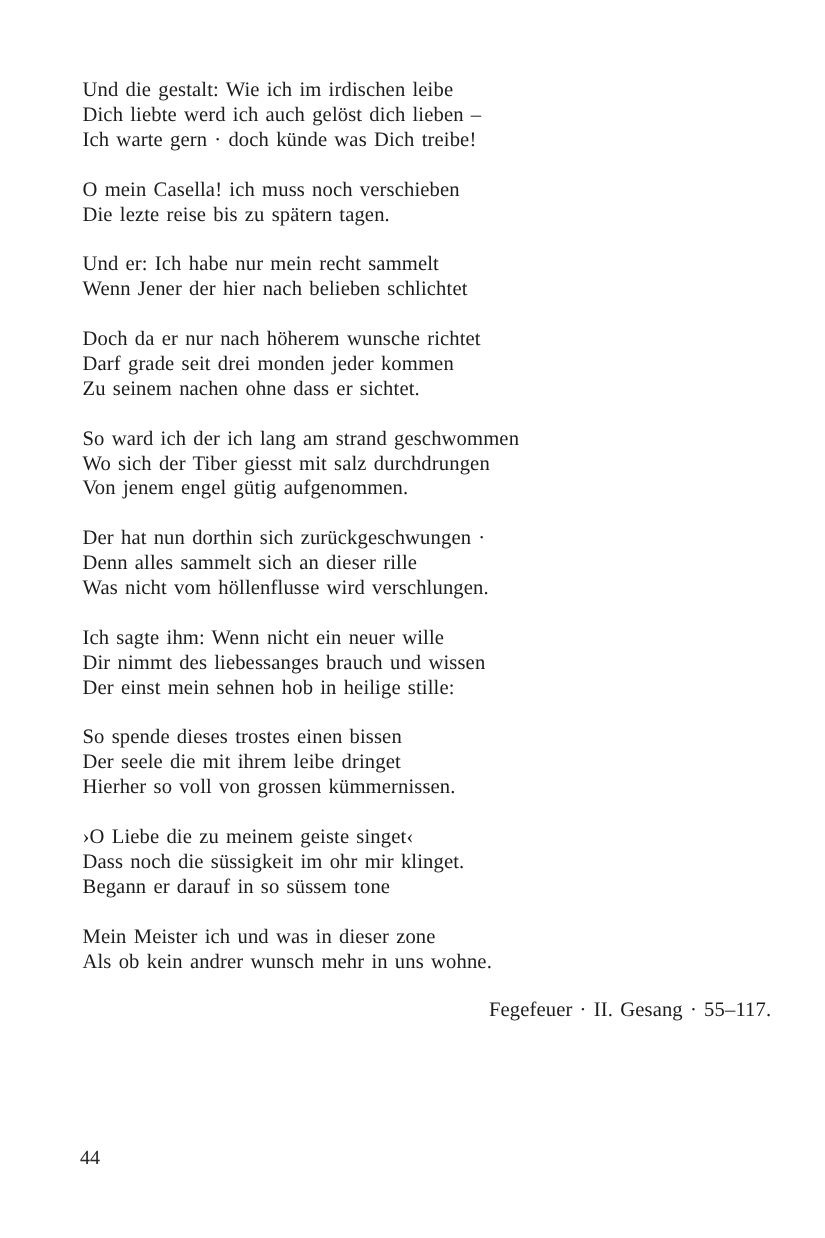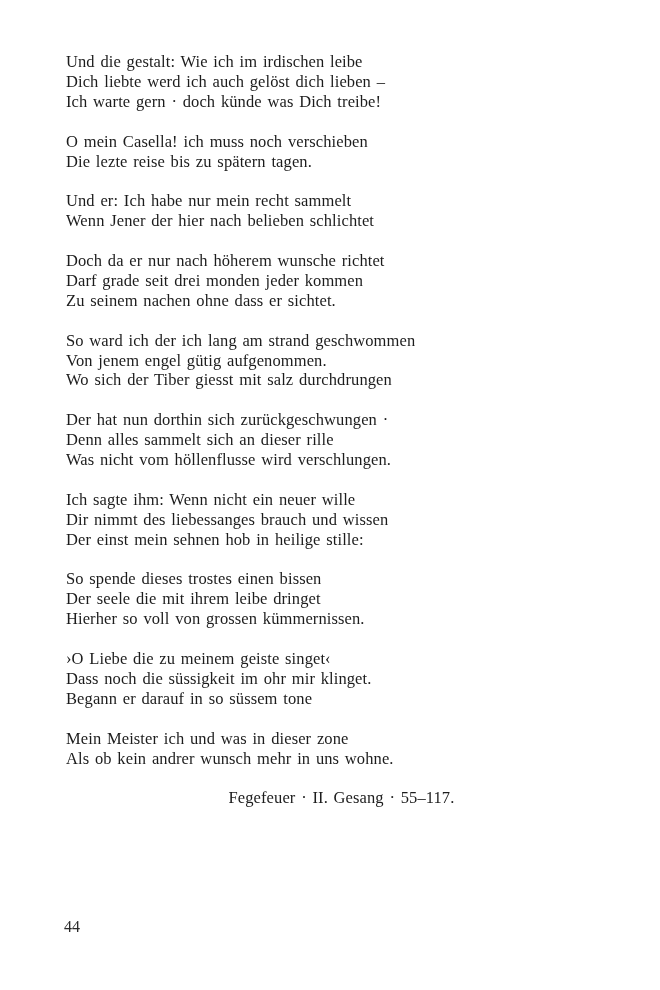--- a/index.html
+++ b/index.html
@@ -12,36 +12,36 @@
     position: relative;
     width: 660px;
     height: 990px;
     background: #ffffff;
     color: #1c1c1c;
     font-family: "Liberation Serif", "DejaVu Serif", serif;
     overflow: hidden;
   }
   .poem {
     position: absolute;
-    top: 52px;
+    top: 62px;
     left: 66px;
     font-size: 16.5px;
     line-height: 19.9px;
     letter-spacing: 0.1px;
     word-spacing: 1.5px;
   }
   .stanza {
     margin: 0 0 19.9px 0;
   }
   .line {
     white-space: nowrap;
   }
   .caption {
     width: 551px;
-    text-align: center;
+    text-align: right;
     margin-top: 17px;
   }
   .page-number {
     position: absolute;
     left: 64px;
     top: 920px;
     font-size: 16px;
     line-height: 14px;
     color: #2a2a2a;
   }
@@ -69,22 +69,22 @@
     </div>
 
     <div class="stanza">
       <div class="line">Doch da er nur nach höherem wunsche richtet</div>
       <div class="line">Darf grade seit drei monden jeder kommen</div>
       <div class="line">Zu seinem nachen ohne dass er sichtet.</div>
     </div>
 
     <div class="stanza">
       <div class="line">So ward ich der ich lang am strand geschwommen</div>
+      <div class="line">Wo sich der Tiber giesst mit salz durchdrungen</div>
       <div class="line">Von jenem engel gütig aufgenommen.</div>
-      <div class="line">Wo sich der Tiber giesst mit salz durchdrungen</div>
     </div>
 
     <div class="stanza">
       <div class="line">Der hat nun dorthin sich zurückgeschwungen ·</div>
       <div class="line">Denn alles sammelt sich an dieser rille</div>
       <div class="line">Was nicht vom höllenflusse wird verschlungen.</div>
     </div>
 
     <div class="stanza">
       <div class="line">Ich sagte ihm: Wenn nicht ein neuer wille</div>

